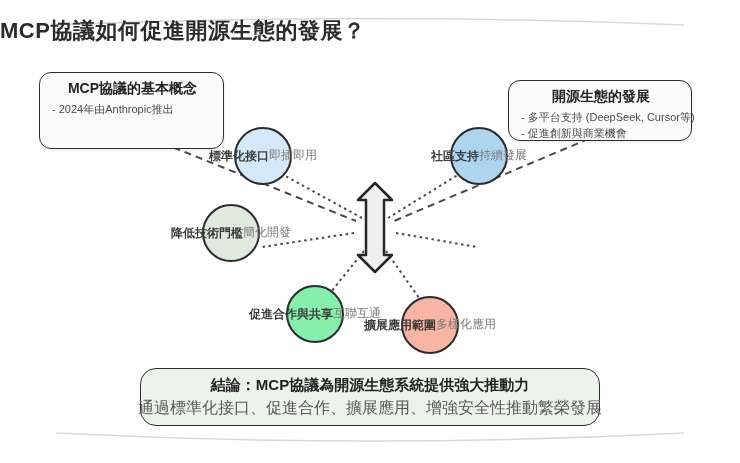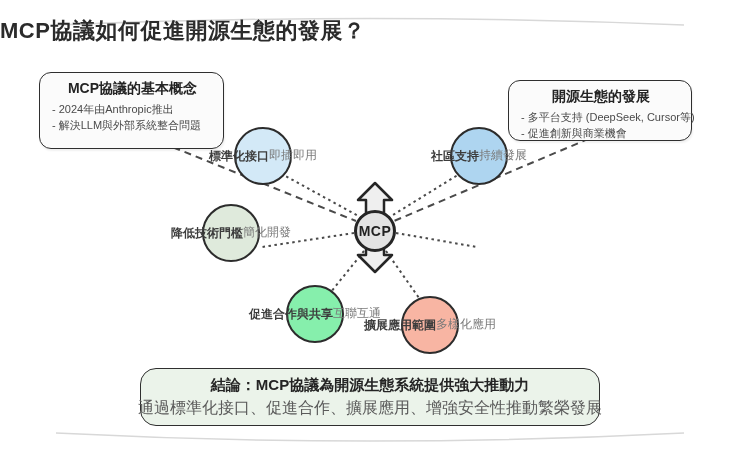--- a/index.html
+++ b/index.html
@@ -56,21 +56,20 @@
     <path d="M386,251 L419,298" fill="none" stroke="#4a4a4a" stroke-width="2" stroke-dasharray="2.5,3.5"></path>
 
     <polygon points="375,183 392,200 384,200 384,255 392,255 375,272 358,255 366,255 366,200 358,200" fill="#efefef" stroke="#262626" stroke-width="2.5" stroke-linejoin="round"></polygon>
   </svg>
 
   <div class="page-title">MCP協議如何促進開源生態的發展？</div>
 
   <div class="info-box box-left">
     <div class="box-title">MCP協議的基本概念</div>
     <div class="box-bullet">- 2024年由Anthropic推出</div>
-    <div class="box-bullet">- 解決LLM與外部系統整合問題</div>
   </div>
 
   <div class="info-box box-right">
     <div class="box-title">開源生態的發展</div>
     <div class="box-bullet">- 多平台支持 (DeepSeek, Cursor等)</div>
     <div class="box-bullet">- 促進創新與商業機會</div>
   </div>
 
   <div class="node" style="left: 234px; top: 127px; background-color: rgb(211, 233, 247);">
     <div class="node-title">標準化接口</div>
@@ -86,20 +85,19 @@
   </div>
   <div class="node" style="left: 286px; top: 285px; background-color: #86efac;">
     <div class="node-title">促進合作與共享</div>
     <div class="node-sub">互聯互通</div>
   </div>
   <div class="node" style="left: 401px; top: 296px; background-color: rgb(248, 181, 163);">
     <div class="node-title">擴展應用範圍</div>
     <div class="node-sub">多樣化應用</div>
   </div>
 
-  <div class="mcp-circle">MCP</div>
 
   <div class="conclusion" style="background-color: rgb(235, 243, 234);">
     <div class="conc-title">結論：MCP協議為開源生態系統提供強大推動力</div>
     <div class="conc-sub">通過標準化接口、促進合作、擴展應用、增強安全性推動繁榮發展</div>
   </div>
 
 </div>
 
 </body></html>

